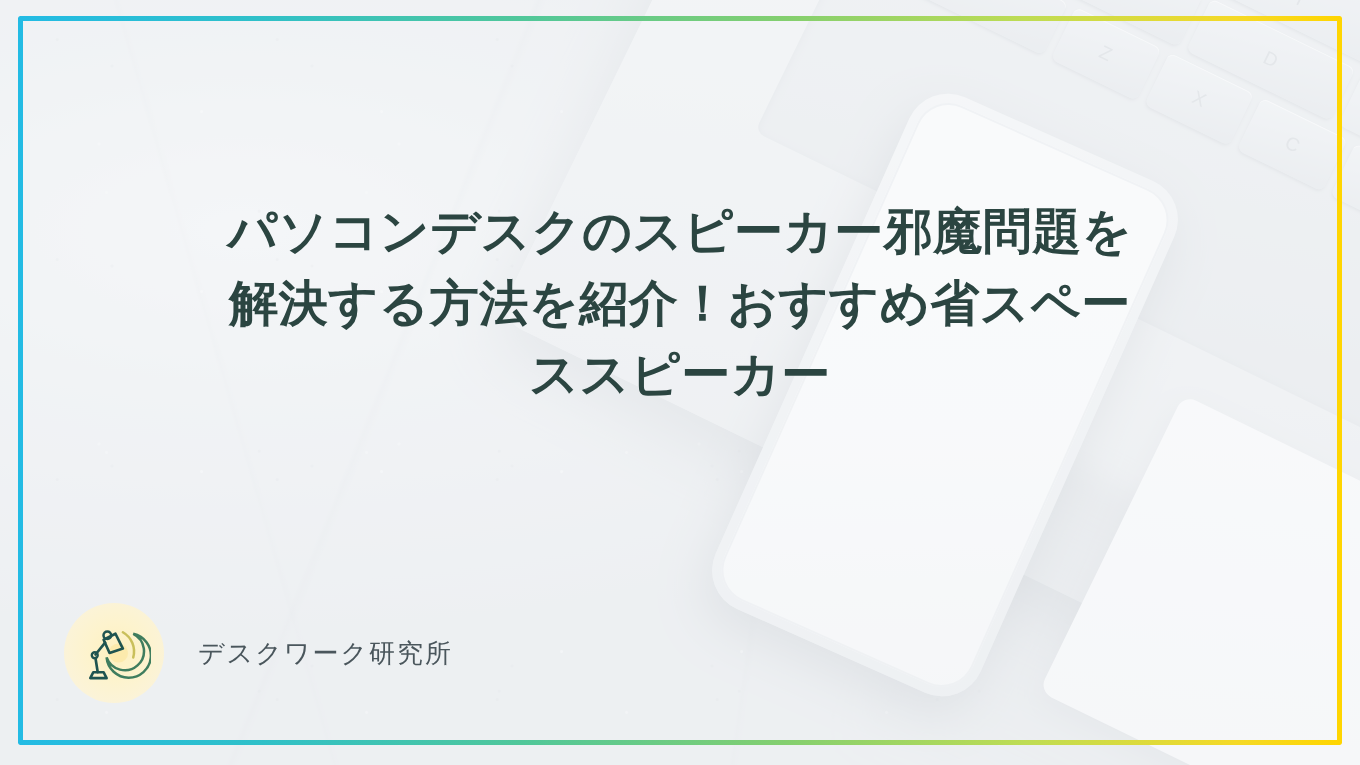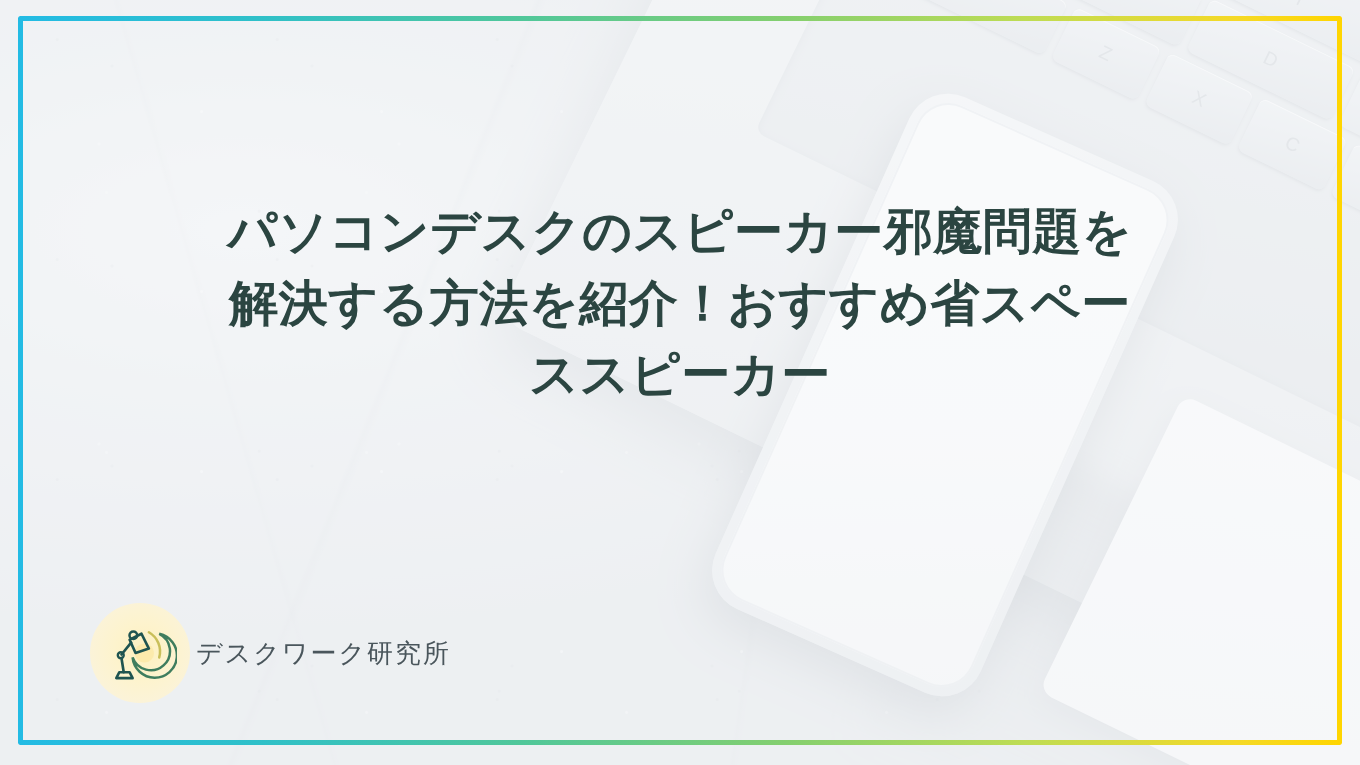--- a/index.html
+++ b/index.html
@@ -157,22 +157,22 @@
     font-weight:bold;
     line-height:1.46;
     letter-spacing:.5px;
     font-family:"Liberation Sans","DejaVu Sans",sans-serif;
     white-space:pre-line;
   }
 
   
   .brand{
     position:absolute;
-    left:90px;bottom:62px;
-    display:flex;align-items:center;gap:6px;
+    left:64px;bottom:62px;
+    display:flex;align-items:center;gap:34px;
   }
   .brand-mark{
     width:100px;height:100px;border-radius:50%;
     background:radial-gradient(circle at 52% 48%, #fdf0bf 0%, #fdf3cd 38%, #fbf3d8 70%, #fdf6e2 100%);
     display:flex;align-items:center;justify-content:center;
     flex:0 0 auto;
   }
   .brand-name{
     color:#4a565c;
     font-size:26px;

